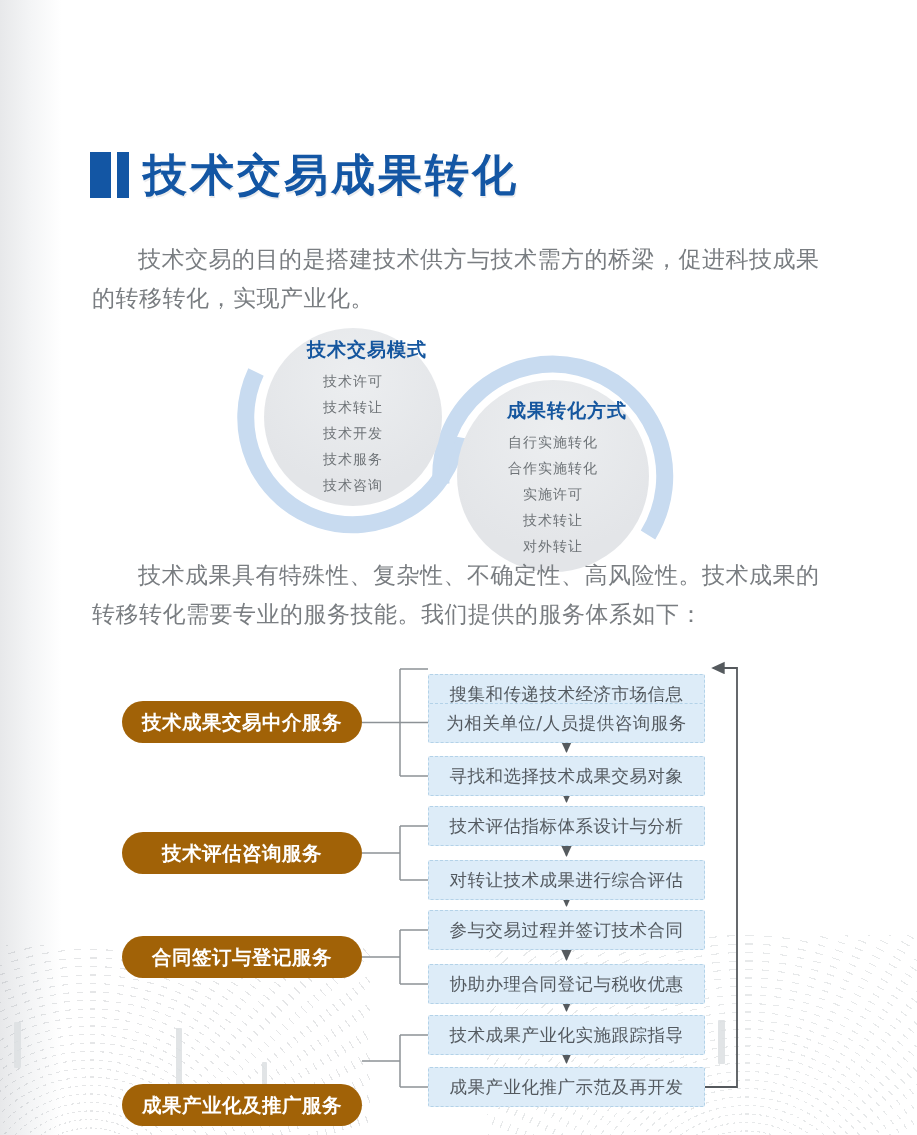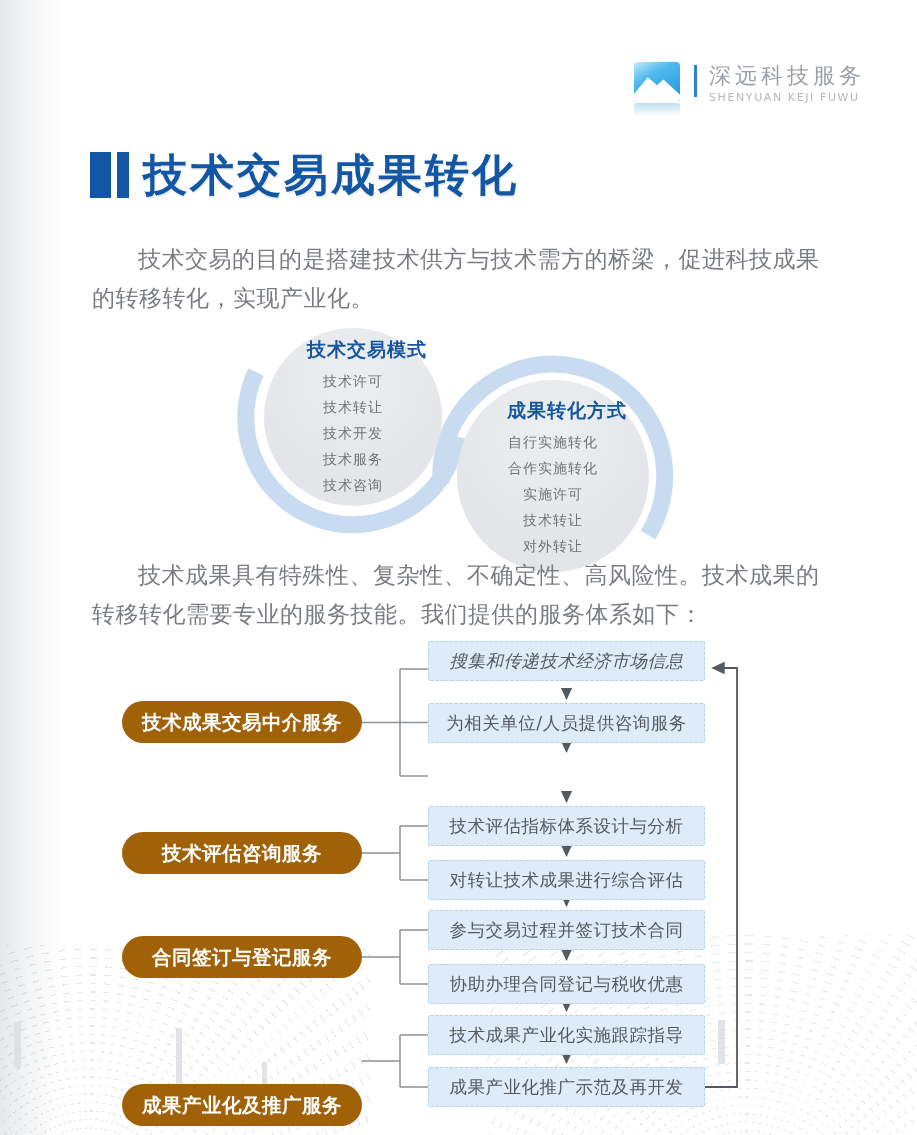--- a/index.html
+++ b/index.html
@@ -68,50 +68,37 @@
   
   .connectors { position:absolute; left:0; top:0; pointer-events:none; }
   .pill { position:absolute; left:122px; width:240px; height:42px; border-radius:21px;
     background:#a16207; color:#fff; font-weight:800; font-size:19.5px; letter-spacing:.5px;
     display:flex; align-items:center; justify-content:center; }
   .pill-1 { top:701px; } .pill-2 { top:832px; } .pill-3 { top:936px; } .pill-4 { top:1084px; }
   .fbox { position:absolute; left:428px; width:277px; height:40px;
     background:#ddecf8; border:1.5px dashed #b3d2e8; border-radius:2px;
     color:#53595f; font-size:17.5px; letter-spacing:.5px;
     display:flex; align-items:center; justify-content:center; }
-  .fbox-1 { top:641px;font-style:italic; } .fbox-2 { top:703px; } .fbox-3 { top:756px; }
+  .fbox-1 { top:674px; } .fbox-2 { top:703px; } .fbox-3 { top:756px; }
   .fbox-4 { top:806px; } .fbox-5 { top:860px; } .fbox-6 { top:910px; }
   .fbox-7 { top:964px; } .fbox-8 { top:1015px; } .fbox-9 { top:1067px; }
 </style>
 </head>
 <body>
 
 <div class="page">
 
   <div class="edge-left"></div>
   <div class="deco deco-bl"></div>
   <div class="deco deco-br"></div>
   <div class="deco-bar bar-1"></div>
   <div class="deco-bar bar-2"></div>
   <div class="deco-bar bar-3"></div>
   <div class="deco-bar bar-4"></div>
 
-  <header class="brand">
-    <div class="brand-icon-wrap">
-      <div class="brand-icon">
-        <div class="mountain"></div>
-      </div>
-      <div class="brand-reflection"></div>
-    </div>
-    <div class="brand-divider"></div>
-    <div class="brand-text">
-      <div class="brand-name">深远科技服务</div>
-      <div class="brand-sub">SHENYUAN KEJI FUWU</div>
-    </div>
-  </header>
 
   <div class="title-row">
     <span class="tblock tblock-a"></span>
     <span class="tblock tblock-b"></span>
     <h1 class="page-title">技术交易成果转化</h1>
   </div>
 
   <p class="para para-1">技术交易的目的是搭建技术供方与技术需方的桥梁，促进科技成果的转移转化，实现产业化。</p>
 
   <svg class="arcs" width="917" height="620" viewBox="0 0 917 620">
@@ -165,20 +152,21 @@
     <path d="M705 1087 H737 V668 H713" fill="none" stroke="#55595d" stroke-width="1.8" marker-end="url(#arr)"></path>
   </svg>
 
   <div class="pill pill-1">技术成果交易中介服务</div>
   <div class="pill pill-3">合同签订与登记服务</div>
   <div class="pill pill-2">技术评估咨询服务</div>
   <div class="pill pill-4">成果产业化及推广服务</div>
 
   <div class="fbox fbox-1">搜集和传递技术经济市场信息</div>
   <div class="fbox fbox-2">为相关单位/人员提供咨询服务</div>
+  <div class="fbox fbox-3">寻找和选择技术成果交易对象</div>
   <div class="fbox fbox-4">技术评估指标体系设计与分析</div>
   <div class="fbox fbox-5">对转让技术成果进行综合评估</div>
   <div class="fbox fbox-6">参与交易过程并签订技术合同</div>
   <div class="fbox fbox-7">协助办理合同登记与税收优惠</div>
   <div class="fbox fbox-8">技术成果产业化实施跟踪指导</div>
   <div class="fbox fbox-9">成果产业化推广示范及再开发</div>
 
 </div>
 
 </body></html>

